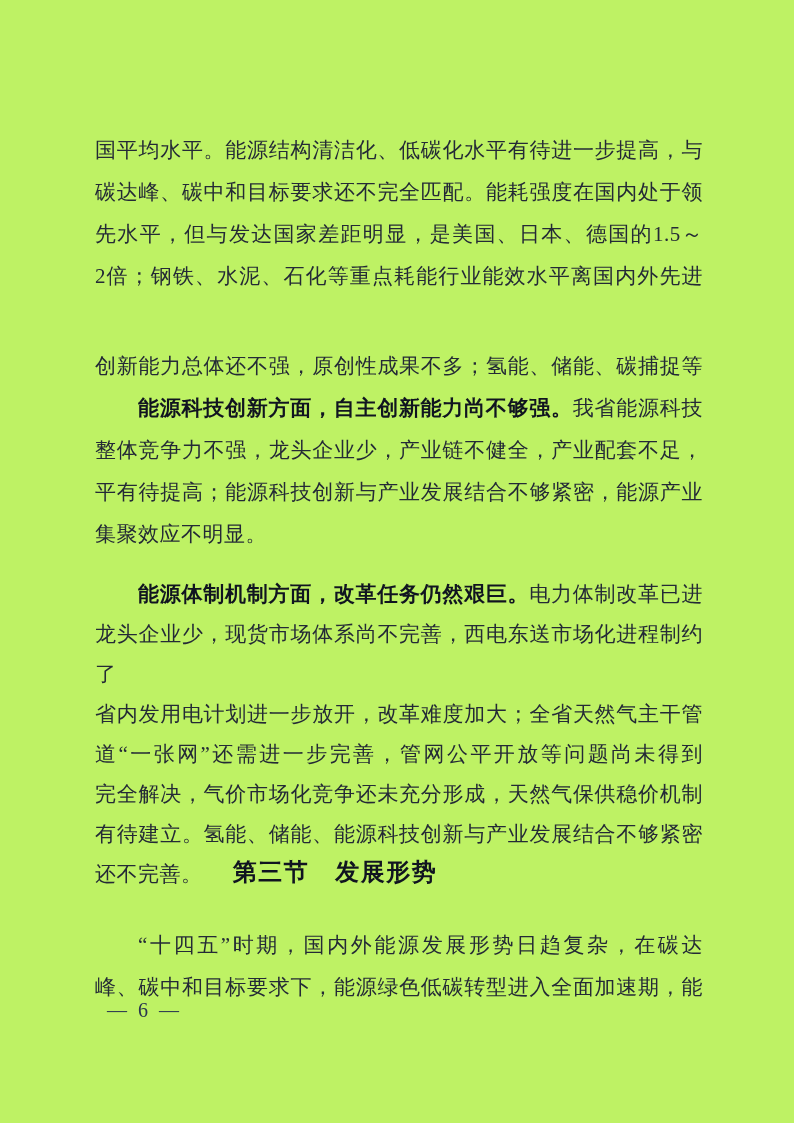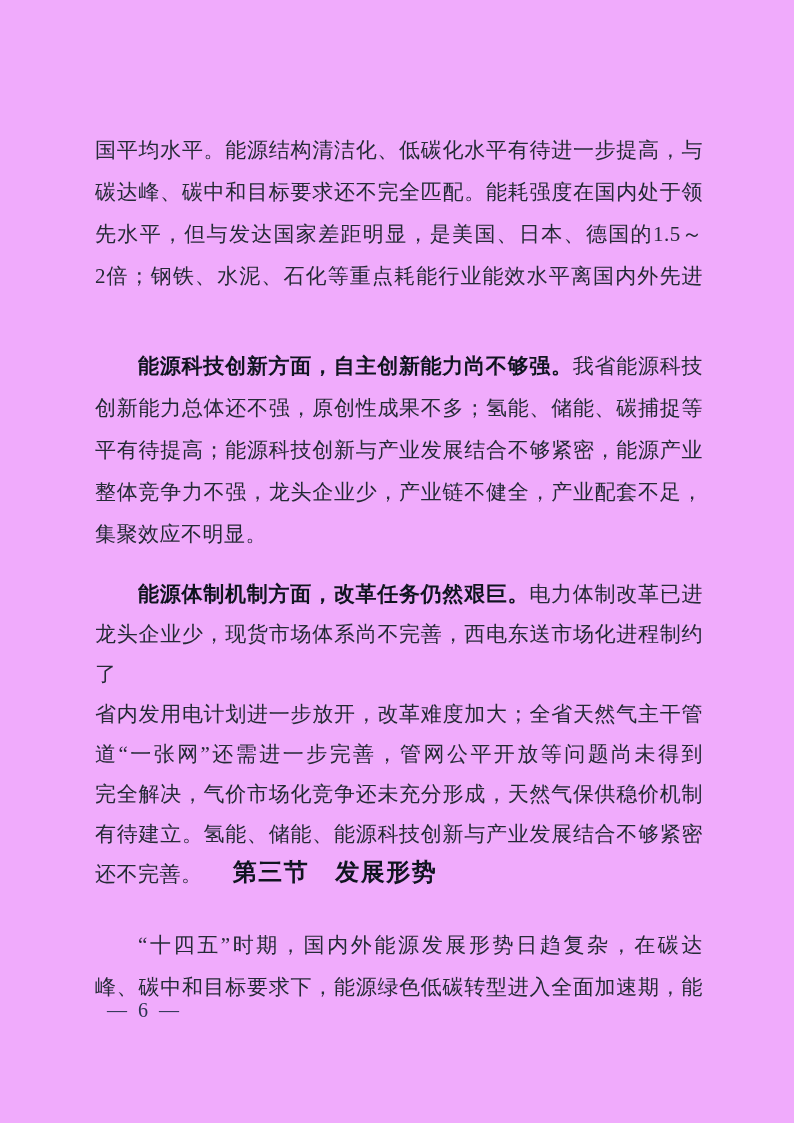--- a/index.html
+++ b/index.html
@@ -1,20 +1,20 @@
 <!DOCTYPE html>
 <html><head>
 <meta charset="utf-8">
 <style>
   html,body { margin:0; padding:0; background:#e8e8e8; }
   .page {
     position:relative;
     width:794px; height:1123px;
     margin:0 auto;
-    background:#f0abfc;
+    background:#bef264;
     overflow:hidden;
     font-family:"Liberation Serif","DejaVu Serif",serif;
     color:#242a36;
   }
   .para {
     position:absolute;
     left:95px;
     width:608px;
     font-size:21px;
     letter-spacing:0.5px;
@@ -62,26 +62,26 @@
 <div class="page">
 
   <div class="para lh42" style="top:129px">
     <div class="line">国平均水平。能源结构清洁化、低碳化水平有待进一步提高，与</div>
     <div class="line">碳达峰、碳中和目标要求还不完全匹配。能耗强度在国内处于领</div>
     <div class="line">先水平，但与发达国家差距明显，是美国、日本、德国的1.5～</div>
     <div class="line">2倍；钢铁、水泥、石化等重点耗能行业能效水平离国内外先进</div>
   </div>
 
   <div class="para lh42" style="top:345px">
+    <div class="line">创新能力总体还不强，原创性成果不多；氢能、储能、碳捕捉等</div>
     <div class="line indent">
       <span class="bold-lead">能源科技创新方面，自主创新能力尚不够强。</span><span>我省能源科技</span>
     </div>
-    <div class="line">创新能力总体还不强，原创性成果不多；氢能、储能、碳捕捉等</div>
+    <div class="line">整体竞争力不强，龙头企业少，产业链不健全，产业配套不足，</div>
     <div class="line">平有待提高；能源科技创新与产业发展结合不够紧密，能源产业</div>
-    <div class="line">整体竞争力不强，龙头企业少，产业链不健全，产业配套不足，</div>
     <div class="line end">集聚效应不明显。</div>
   </div>
 
   <div class="para lh40" style="top:562px">
     <div class="line indent">
       <span class="bold-lead">能源体制机制方面，改革任务仍然艰巨。</span><span>电力体制改革已进</span>
     </div>
     <div class="line">龙头企业少，现货市场体系尚不完善，西电东送市场化进程制约了</div>
     <div class="line">省内发用电计划进一步放开，改革难度加大；全省天然气主干管</div>
     <div class="line">道“一张网”还需进一步完善，管网公平开放等问题尚未得到</div>

